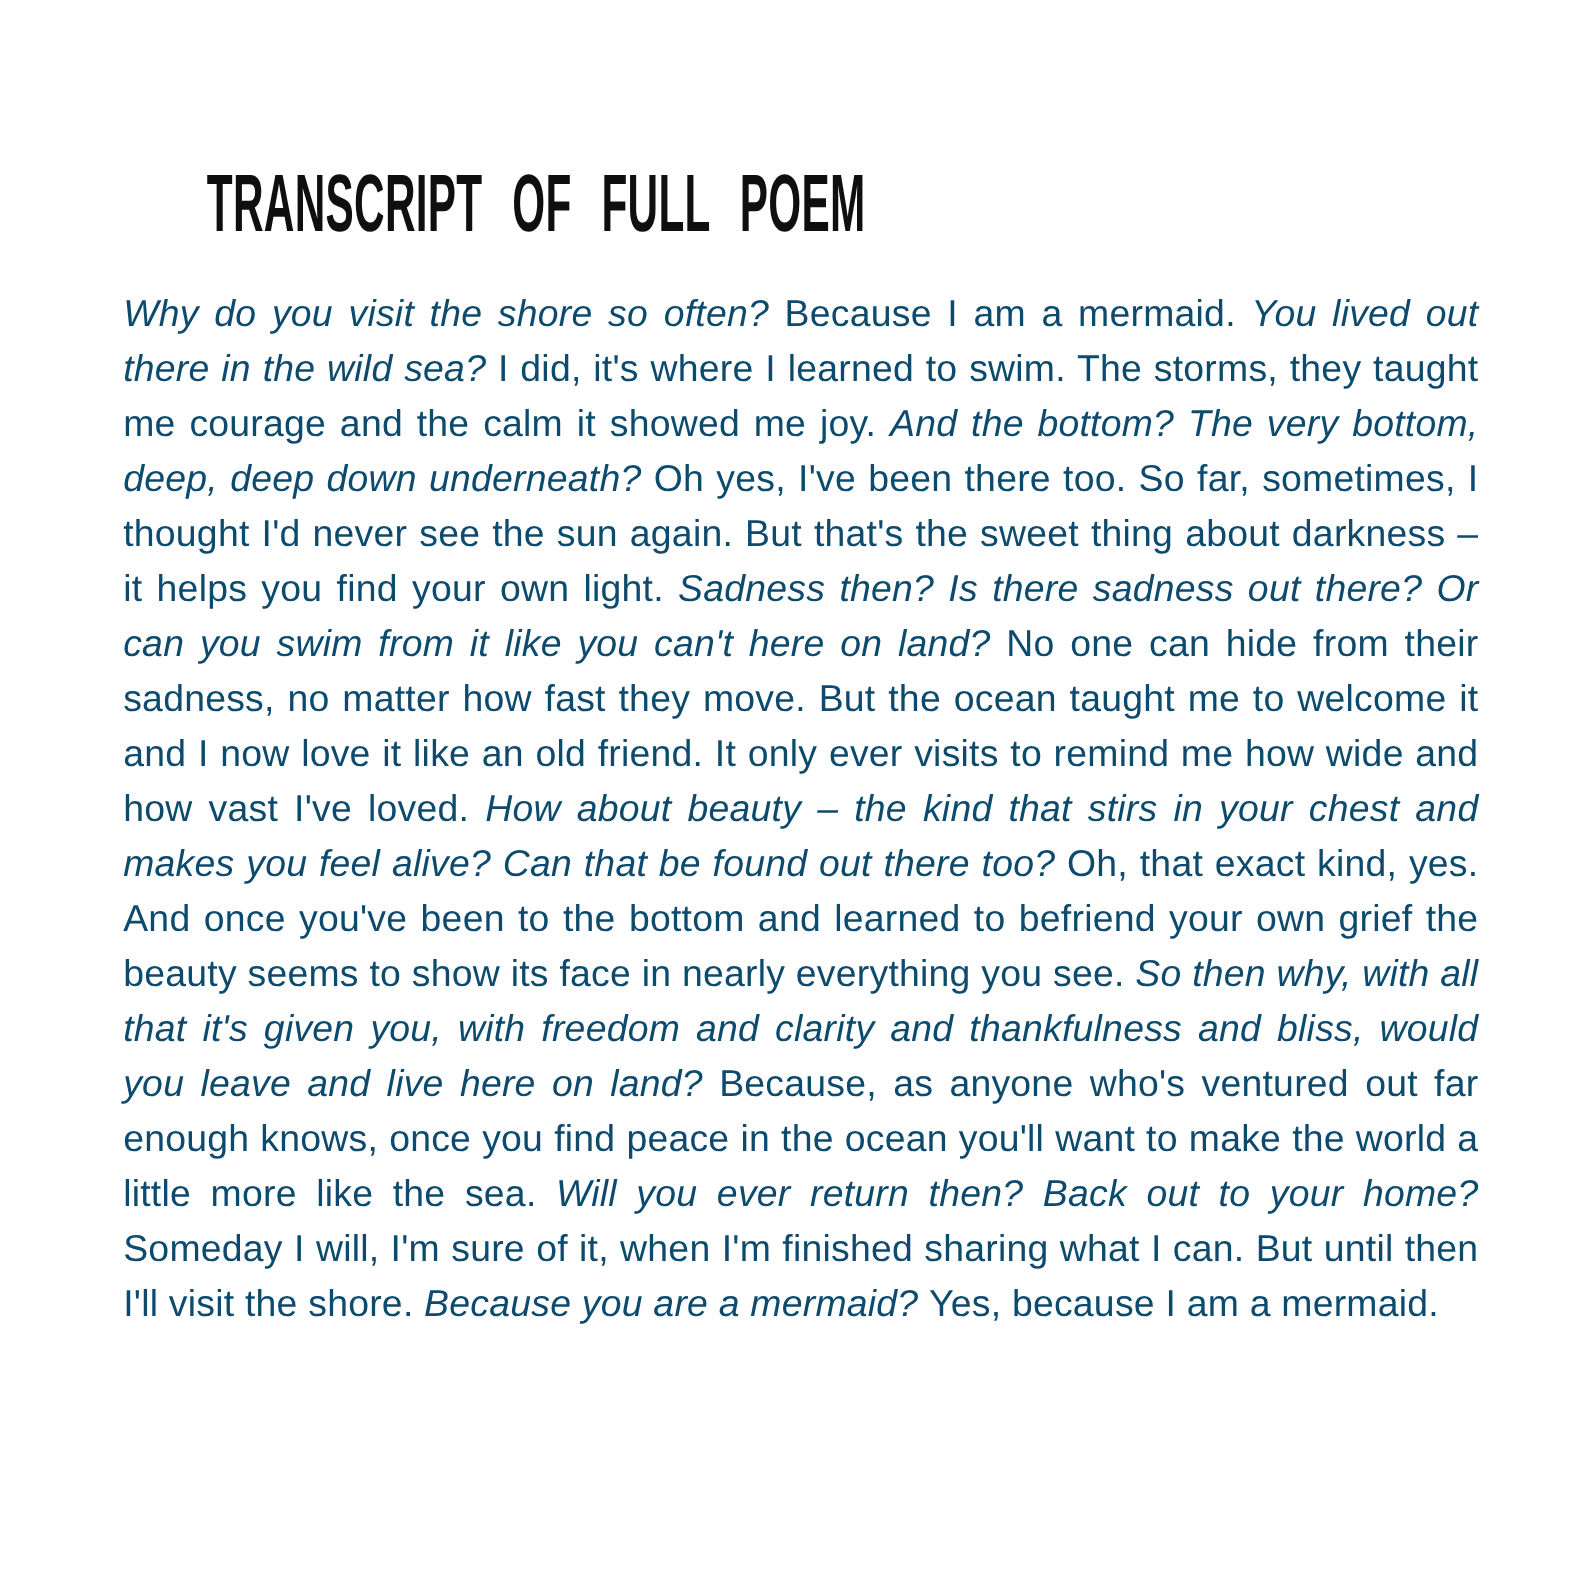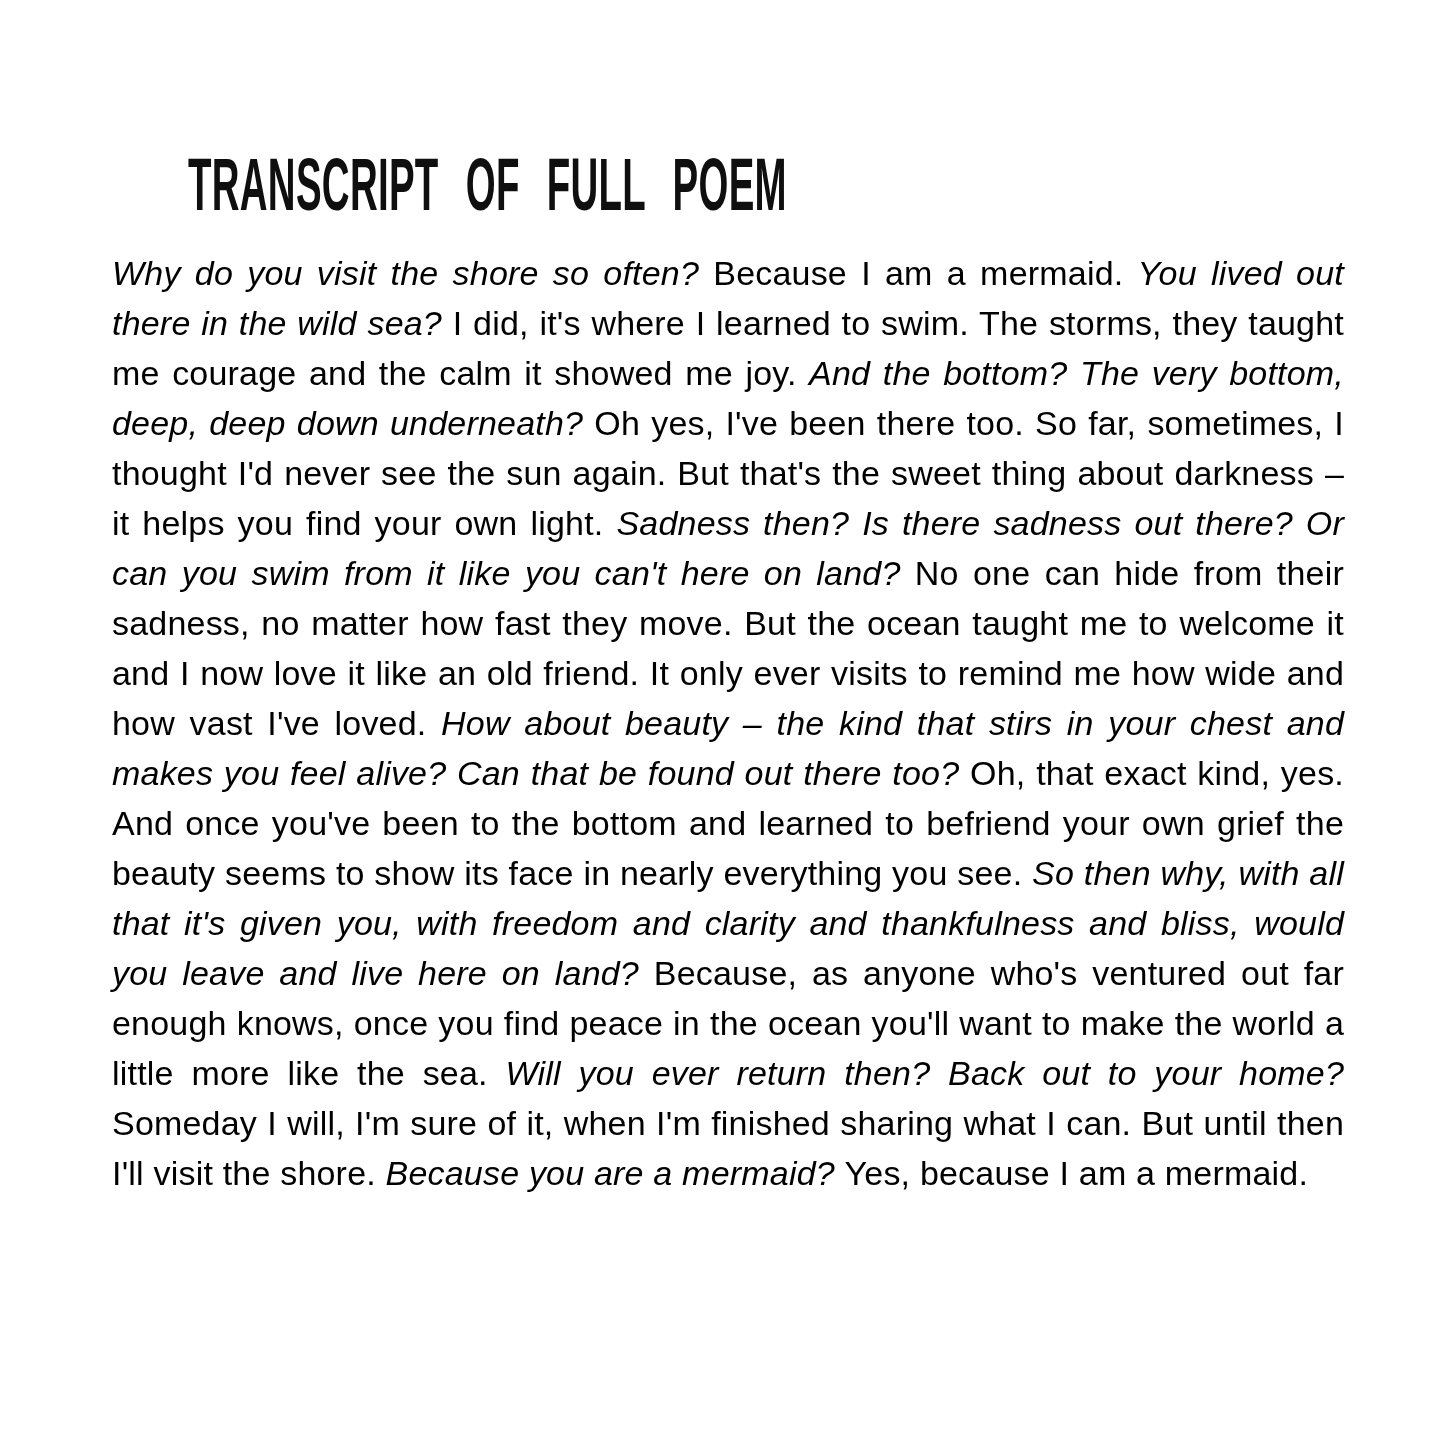--- a/index.html
+++ b/index.html
@@ -26,25 +26,25 @@
     color: #0f0f0f;
     white-space: nowrap;
     letter-spacing: 0.5px;
     word-spacing: 0.42em;
     transform: scaleX(0.52);
     transform-origin: left top;
   }
   .poem {
     position: absolute;
     left: 112px;
-    top: 248px;
+    top: 260px;
     width: 1232px;
     font-size: 34px;
     line-height: 50px;
-    color: #000000;
+    color: #0c4a6e;
     text-align: justify;
     text-justify: inter-word;
     letter-spacing: 0.2px;
   }
   .poem .seg-question { font-style: italic; }
   .poem .seg-answer   { font-style: normal; }
 </style>
 </head>
 <body>
 

